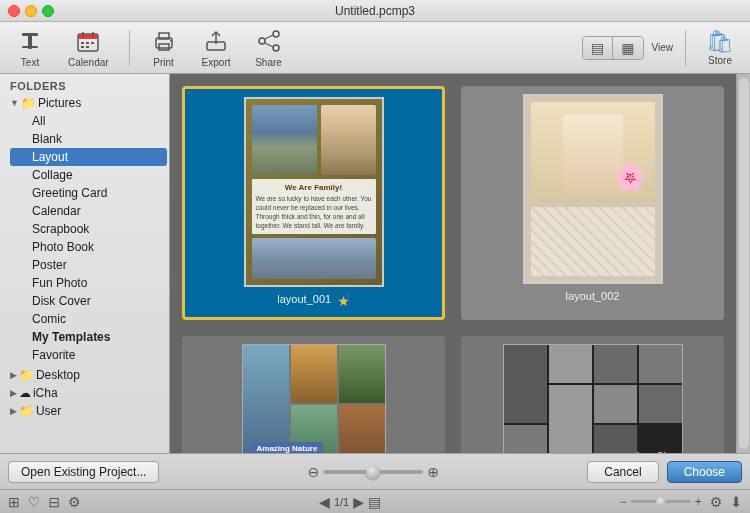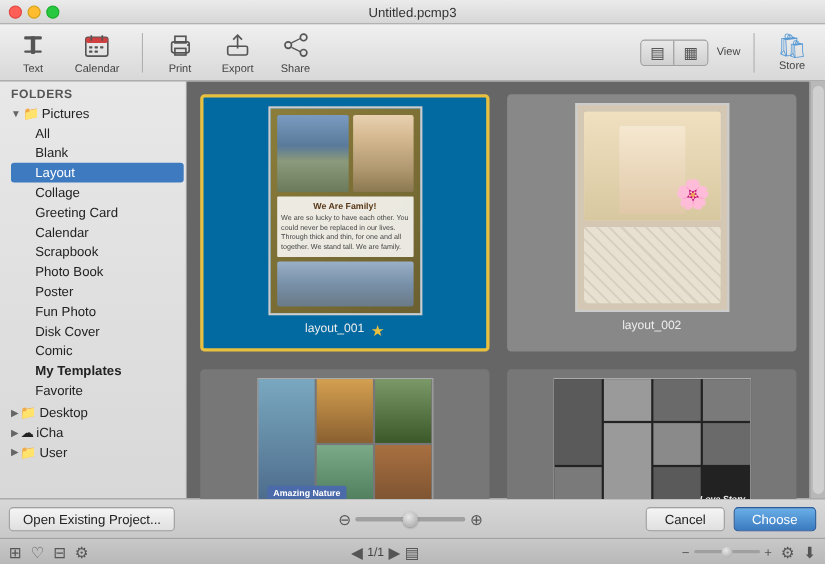--- a/index.html
+++ b/index.html
@@ -287,21 +287,21 @@
     }
     .layout002-bottom {
       width: 100%;
       height: 70px;
       background: linear-gradient(to bottom, #e8e0d0, #d4ccc0);
       border-radius: 2px;
     }
 
     
     .layout003 {
-      width: 160px;
+      width: 144px;
       height: 120px;
       display: grid;
       grid-template-columns: 1fr 1fr 1fr;
       grid-template-rows: 1fr 1fr;
       gap: 2px;
       border: 1px solid #aaa;
       position: relative;
     }
     .nature-photo {
       background: #5a8a6a;

